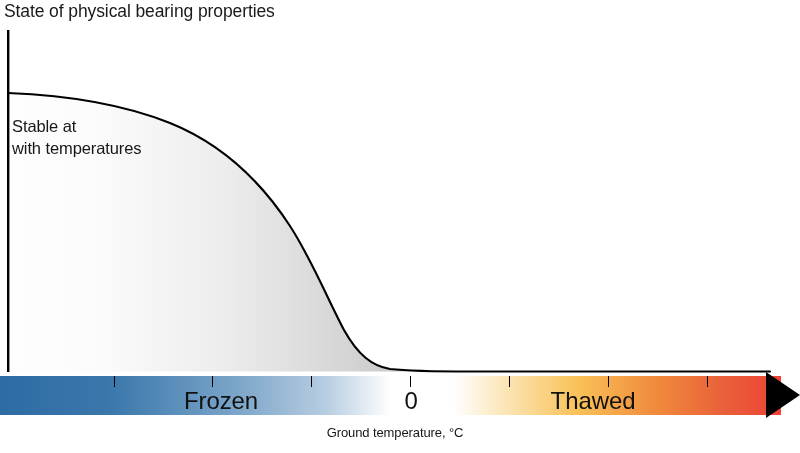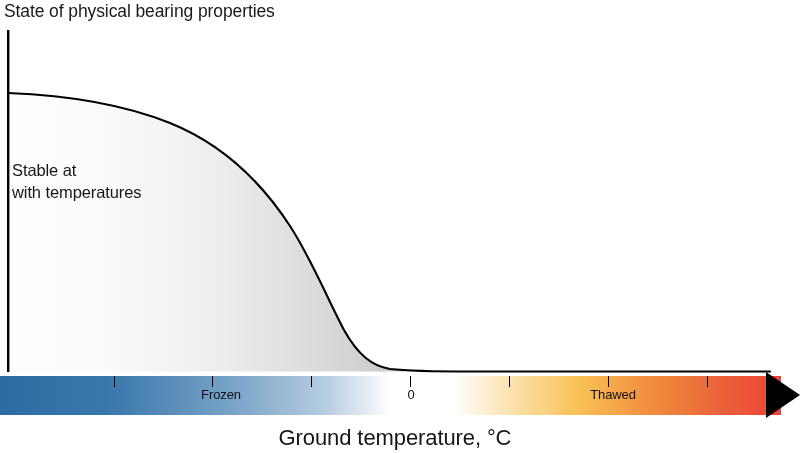--- a/index.html
+++ b/index.html
@@ -46,21 +46,20 @@
   }
 
   
   .annot {
     position: absolute;
     font-size: 16.5px;
     color: #171717;
     line-height: 1.33;
     white-space: pre;
     letter-spacing: -0.1px;
-    margin-top: 44px;
   }
   #annot-stable {
     left: 12px;
     top: 116px;
   }
   #annot-loss {
     left: 62px;
     top: 242px;
   }
 
@@ -89,21 +88,21 @@
   .cb-tick {
     position: absolute;
     top: 0;
     width: 1px;
     height: 11px;
     background: #000000;
   }
   .cb-label {
     position: absolute;
     top: 11px;
-    font-size: 13px;
+    font-size: 24px;
     color: #111111;
     white-space: nowrap;
     transform: translateX(-50%);
     letter-spacing: -0.1px;
   }
   #cb-arrow {
     position: absolute;
     left: 766px;
     top: -4px;
     width: 0;
@@ -113,21 +112,21 @@
     border-left: 34px solid #000000;
   }
 
   
   #axis-caption {
     position: absolute;
     left: 0;
     top: 425px;
     width: 790px;
     text-align: center;
-    font-size: 22px;
+    font-size: 13px;
     color: #171717;
     letter-spacing: -0.1px;
   }
 </style>
 </head>
 <body>
 
 <div id="figure">
 
   <div id="chart-title">State of physical bearing properties</div>
@@ -178,20 +177,20 @@
       <div class="cb-tick" style="left:114px;"></div>
       <div class="cb-tick" style="left:212px;"></div>
       <div class="cb-tick" style="left:311px;"></div>
       <div class="cb-tick" style="left:410px;"></div>
       <div class="cb-tick" style="left:509px;"></div>
       <div class="cb-tick" style="left:608px;"></div>
       <div class="cb-tick" style="left:707px;"></div>
 
       <div class="cb-label" style="left:221px;">Frozen</div>
       <div class="cb-label" style="left:411px;">0</div>
-      <div class="cb-label" style="left:613px;">Thawed</div>
+      <div class="cb-label" style="left:593px;">Thawed</div>
     </div>
     <div id="cb-arrow"></div>
   </div>
 
   <div id="axis-caption">Ground temperature, °C</div>
 
 </div>
 
 </body></html>

